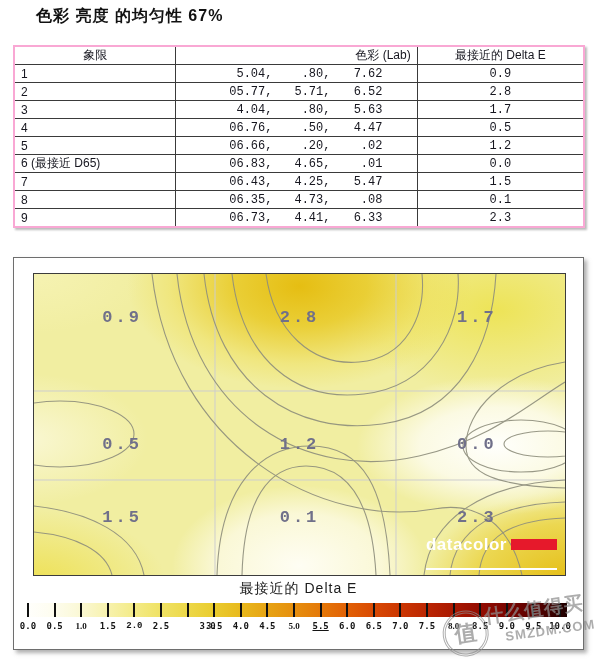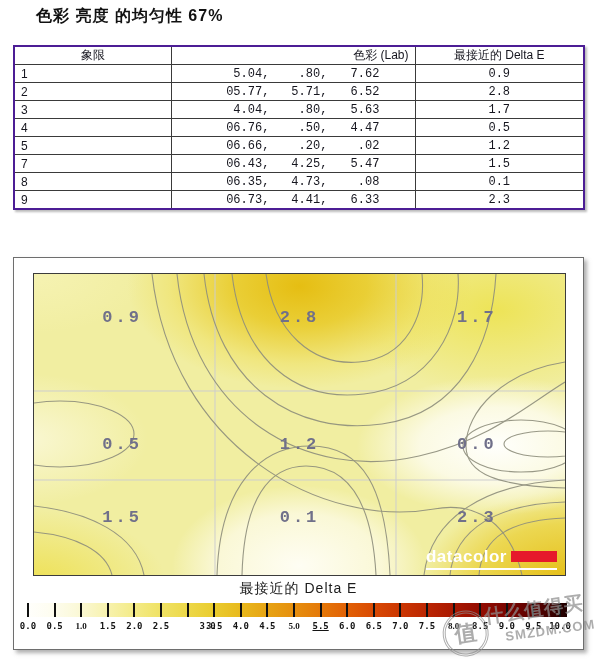--- a/index.html
+++ b/index.html
@@ -17,21 +17,21 @@
   table.unif{
     position:absolute;left:13px;top:45px;width:572px;
     border-collapse:collapse;background:#fff;
     box-shadow:2px 2px 2px #bcbcbc;
     font-size:12px;color:#16161f;
   }
   table.unif th,table.unif td{
     border:1px solid #3a3a3a;height:17px;padding:0 6px;
     font-weight:normal;white-space:nowrap;
   }
-  table.unif{border:2px solid #4c1d95;}
+  table.unif{border:2px solid #f9a8d4;}
   th.col-quadrant{width:160px;text-align:center;}
   th.col-lab{width:238px;text-align:right;}
   th.col-delta{width:164px;text-align:center;}
   td.cell-quadrant{text-align:left;padding-left:10px;}
   td.cell-lab{text-align:center;font-family:"Liberation Mono","DejaVu Sans Mono",monospace;}
   td.cell-delta{text-align:center;font-family:"Liberation Mono","DejaVu Sans Mono",monospace;}
   .lab-part{display:inline-block;text-align:right;}
   .lab-l{width:62px;}.lab-a{width:58px;}.lab-b{width:52px;}
   
   .panel{
@@ -55,21 +55,21 @@
   }
   .map svg{position:absolute;left:0;top:0;width:100%;height:100%;}
   .map-label{
     position:absolute;transform:translate(-50%,-50%);
     font-family:"Liberation Mono","DejaVu Sans Mono",monospace;
     font-size:17px;font-weight:bold;color:#70708a;letter-spacing:3px;
   }
   .logo{
     position:absolute;right:8px;bottom:5px;
     display:flex;align-items:center;
-    border-bottom:2px solid #fff;padding-bottom:3px;
+    border-bottom:2px solid #fff;padding-bottom:15px;
   }
   .logo-text{
     color:#fff;font-size:17px;font-weight:bold;letter-spacing:.5px;
     font-family:"Liberation Sans",sans-serif;line-height:1;
   }
   .logo-bar{width:46px;height:11px;margin-left:4px;}
   .cb-title{
     position:absolute;left:0;right:0;top:322px;text-align:center;
     font-size:14px;color:#1c1c1c;letter-spacing:1px;
   }
@@ -128,20 +128,25 @@
       </tr>
       <tr>
         <td class="cell-quadrant">4</td>
         <td class="cell-lab"><span class="lab-part lab-l">06.76,</span><span class="lab-part lab-a">.50,</span><span class="lab-part lab-b">4.47</span></td>
         <td class="cell-delta">0.5</td>
       </tr>
       <tr>
         <td class="cell-quadrant">5</td>
         <td class="cell-lab"><span class="lab-part lab-l">06.66,</span><span class="lab-part lab-a">.20,</span><span class="lab-part lab-b">.02</span></td>
         <td class="cell-delta">1.2</td>
+      </tr>
+      <tr>
+        <td class="cell-quadrant">6 (最接近 D65)</td>
+        <td class="cell-lab"><span class="lab-part lab-l">06.83,</span><span class="lab-part lab-a">4.65,</span><span class="lab-part lab-b">.01</span></td>
+        <td class="cell-delta">0.0</td>
       </tr>
       <tr>
         <td class="cell-quadrant">7</td>
         <td class="cell-lab"><span class="lab-part lab-l">06.43,</span><span class="lab-part lab-a">4.25,</span><span class="lab-part lab-b">5.47</span></td>
         <td class="cell-delta">1.5</td>
       </tr>
       <tr>
         <td class="cell-quadrant">8</td>
         <td class="cell-lab"><span class="lab-part lab-l">06.35,</span><span class="lab-part lab-a">4.73,</span><span class="lab-part lab-b">.08</span></td>
         <td class="cell-delta">0.1</td>
@@ -224,21 +229,21 @@
         <div class="cb-tick" style="left: 90%;"></div>
         <div class="cb-tick" style="left: 95%;"></div>
         <div class="cb-tick" style="left: 100%;"></div>
       </div>
   </div>
   <div class="cb-labels">
       <div class="cb-label" style="left: 0%;">0.0</div>
       <div class="cb-label" style="left: 5%;">0.5</div>
       <div class="cb-label" style="left: 10%; font-family: Liberation Serif, serif;">1.0</div>
       <div class="cb-label" style="left: 15%;">1.5</div>
-      <div class="cb-label" style="left: 20%;">2.0</div>
+      <div class="cb-label" style="left: 20%; font-family: Liberation Mono, monospace;">2.0</div>
       <div class="cb-label" style="left: 25%;">2.5</div>
       <div class="cb-label" style="left: 30%; margin-left: 20px;">3.0</div>
       <div class="cb-label" style="left: 35%;">3.5</div>
       <div class="cb-label" style="left: 40%; text-align: right;">4.0</div>
       <div class="cb-label" style="left: 45%;">4.5</div>
       <div class="cb-label" style="left: 50%; font-family: Liberation Serif, serif;">5.0</div>
       <div class="cb-label" style="left: 55%; text-decoration: underline;">5.5</div>
       <div class="cb-label" style="left: 60%;">6.0</div>
       <div class="cb-label" style="left: 65%;">6.5</div>
       <div class="cb-label" style="left: 70%;">7.0</div>

